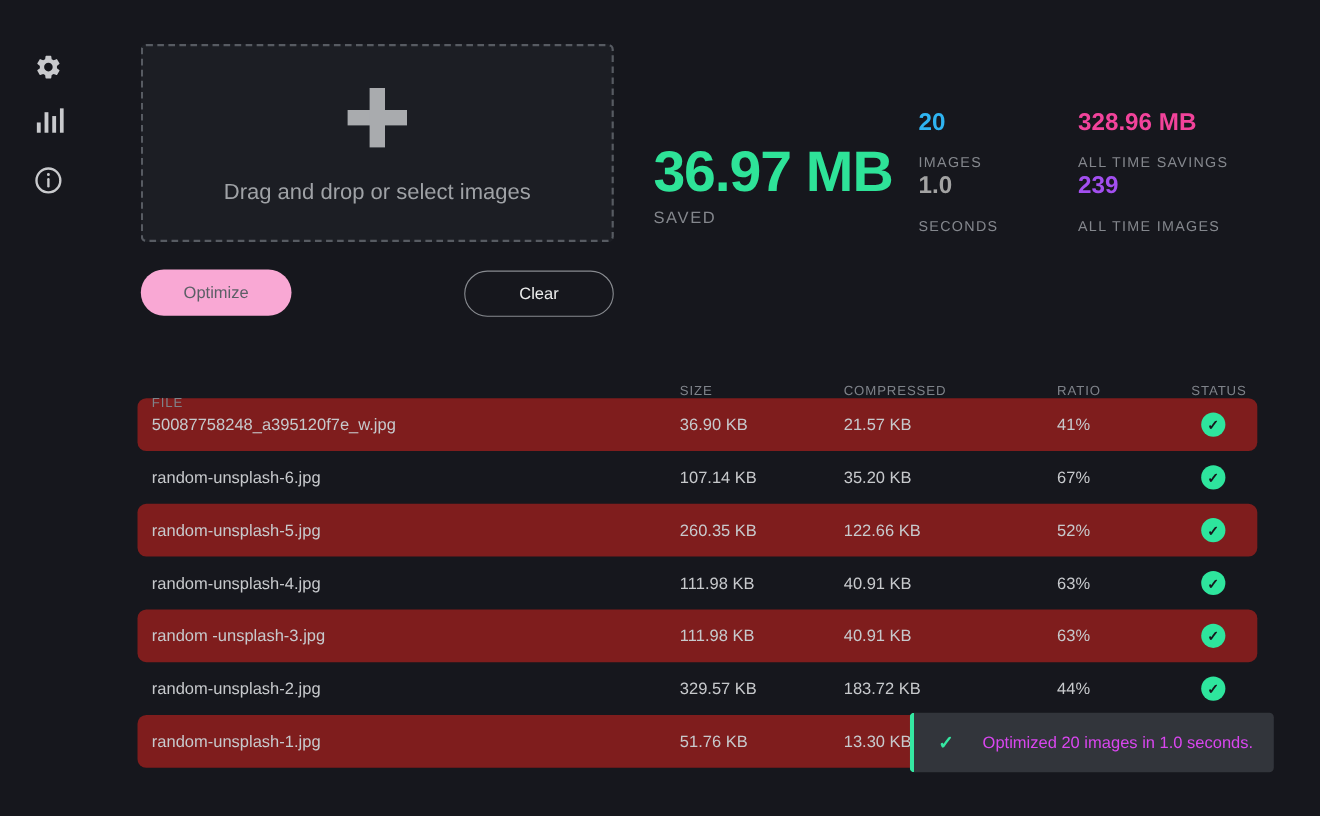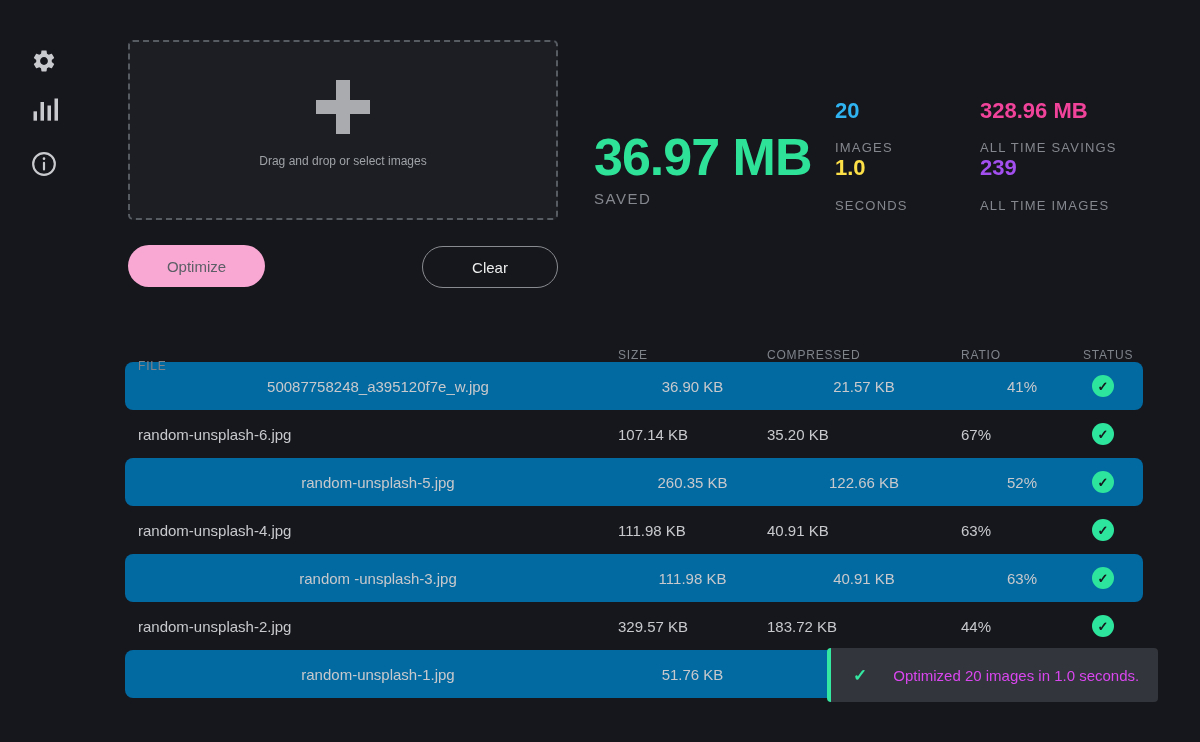--- a/index.html
+++ b/index.html
@@ -19,21 +19,21 @@
 
   
   .dropzone {
     position:absolute; left:128px; top:40px; width:430px; height:180px;
     border:2px dashed #575b62; border-radius:5px; background:#1c1e24;
     display:flex; flex-direction:column; align-items:center; cursor:pointer;
   }
   .plus { position:relative; width:54px; height:54px; margin-top:38px; }
   .plus::before { content:""; position:absolute; left:0; top:20px; width:54px; height:14px; background:#a9abae; }
   .plus::after  { content:""; position:absolute; left:20px; top:0; width:14px; height:54px; background:#a9abae; }
-  .drop-label { margin-top:20px; font-size:12px; color:#9fa2a6; }
+  .drop-label { margin-top:30px; font-size:20px; color:#9fa2a6; }
 
   
   .saved-stat { position:absolute; left:594px; top:130px; }
   .saved-value { font-size:52px; font-weight:700; letter-spacing:-1px; line-height:1.05; }
   .saved-label { font-size:15px; color:#84878d; letter-spacing:1.5px; margin-top:5px; }
 
   
   .stats-grid {
     position:absolute; left:835px; top:98px;
     display:grid; grid-template-columns:145px auto; 
@@ -46,21 +46,21 @@
   .btn-optimize { left:128px; top:245px; width:137px; background:#f9a8d4; border:none; color:#5c5f66; cursor:default; }
   .btn-clear { left:422px; top:246px; width:136px; background:transparent; border:1px solid #888b90; color:#eceded; }
 
   
   .files-table { position:absolute; left:125px; top:336px; width:1018px; }
   .tgrid { display:grid; grid-template-columns:493px 149px 194px 122px 60px; align-items:center; }
   .thead { height:26px; color:#7f838a; font-size:12px; letter-spacing:0.8px; }
   .thead .c1 { padding-left:13px;margin-top:23px; }
   .trow { height:48px; font-size:15px; color:#c7c9cc; }
   .trow .c1 { padding-left:13px; white-space:nowrap; overflow:hidden; }
-  .trow.alt { background:#0369a1; border-radius:8px;text-align:center; }
+  .trow.alt { background:#7f1d1d; border-radius:8px; }
   .status-cell { display:flex; justify-content:center; padding-right:20px; }
   .check-badge {
     width:22px; height:22px; border-radius:50%; background:#2ee59d;
     color:#15171c; font-size:13px; font-weight:700;
     display:flex; align-items:center; justify-content:center;
   }
 
   
   .toast {
     position:absolute; left:827px; top:648px; width:331px; height:54px;
@@ -115,21 +115,21 @@
 <div class="stats-grid">
   <div>
     <div class="stat-value" style="color: rgb(47, 180, 241);">20</div>
     <div class="stat-label">IMAGES</div>
   </div>
   <div>
     <div class="stat-value" style="color: rgb(242, 67, 155);">328.96 MB</div>
     <div class="stat-label">ALL TIME SAVINGS</div>
   </div>
   <div>
-    <div class="stat-value" style="color: #fde047;">1.0</div>
+    <div class="stat-value" style="color: #a3a3a3;">1.0</div>
     <div class="stat-label">SECONDS</div>
   </div>
   <div>
     <div class="stat-value" style="color: rgb(163, 79, 240);">239</div>
     <div class="stat-label">ALL TIME IMAGES</div>
   </div>
 </div>
 
 <button class="btn btn-optimize" disabled="">Optimize</button>
 <button class="btn btn-clear">Clear</button>

